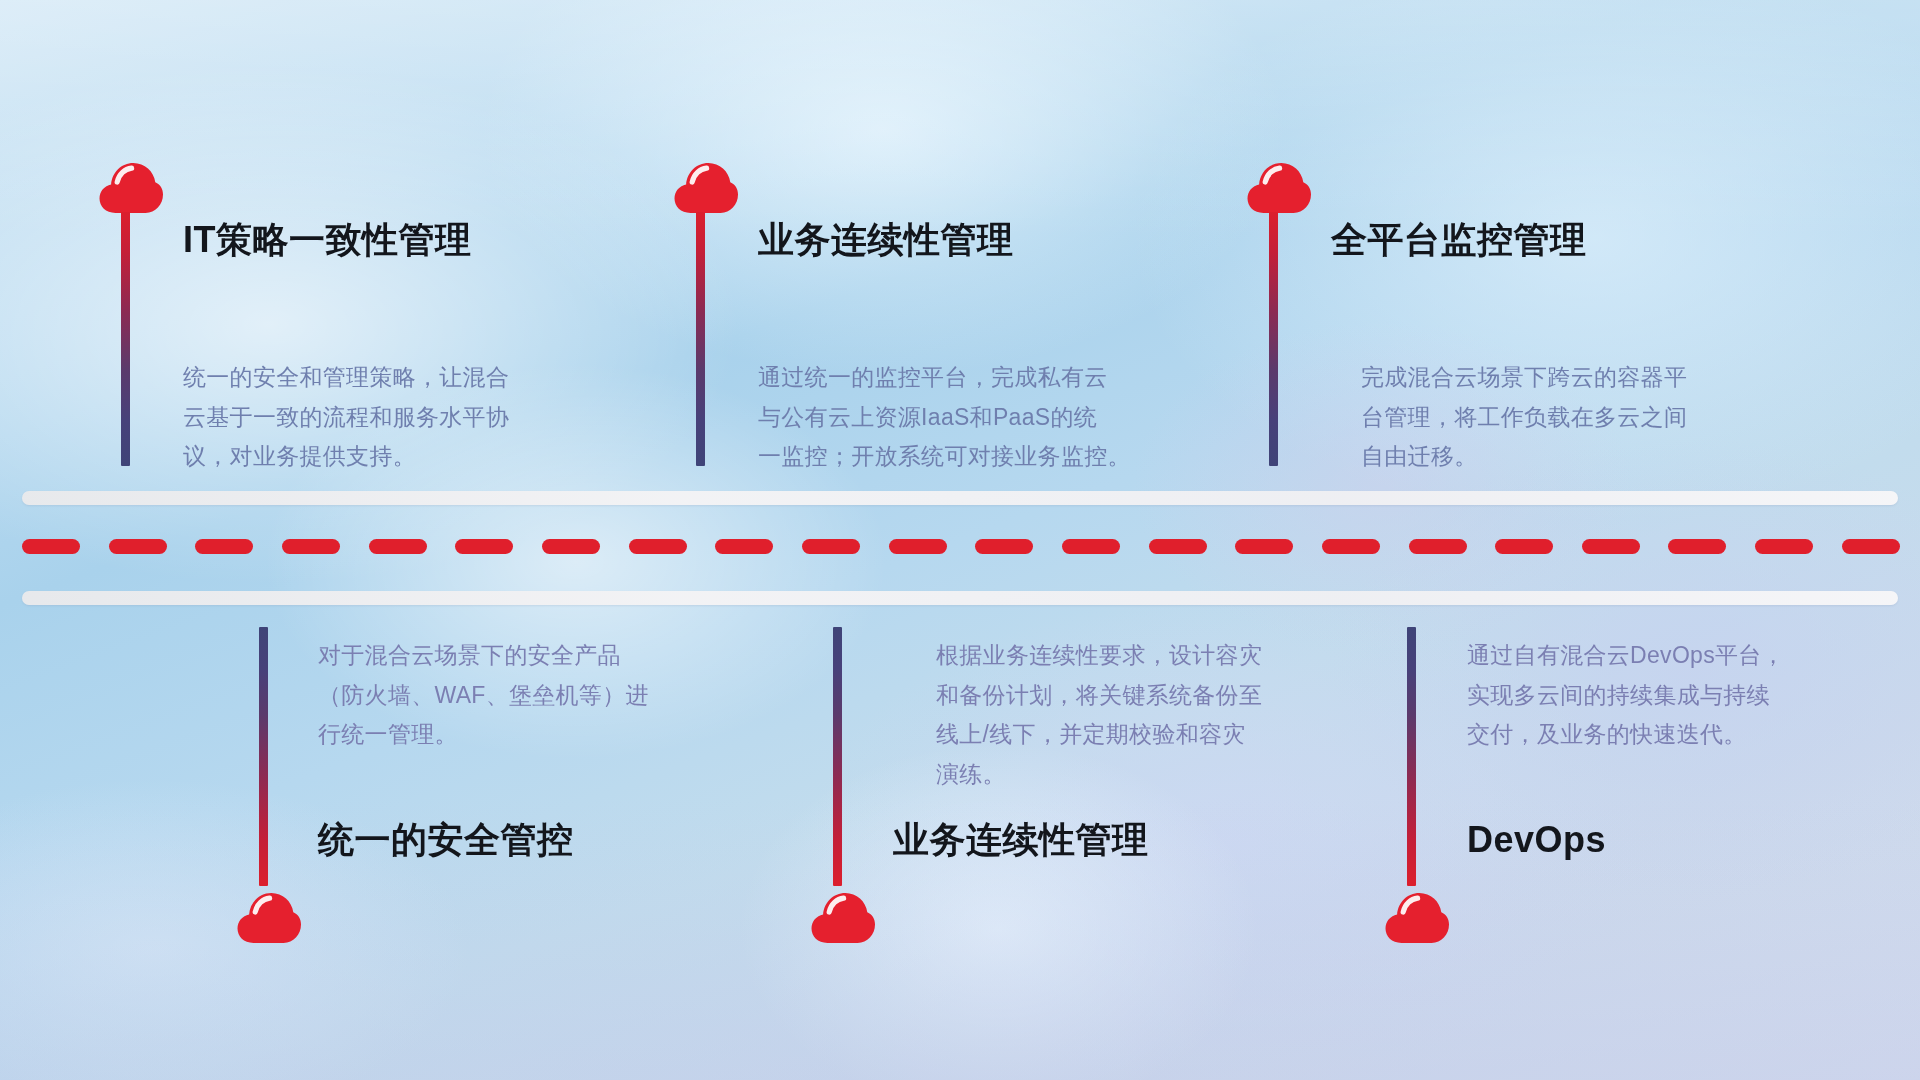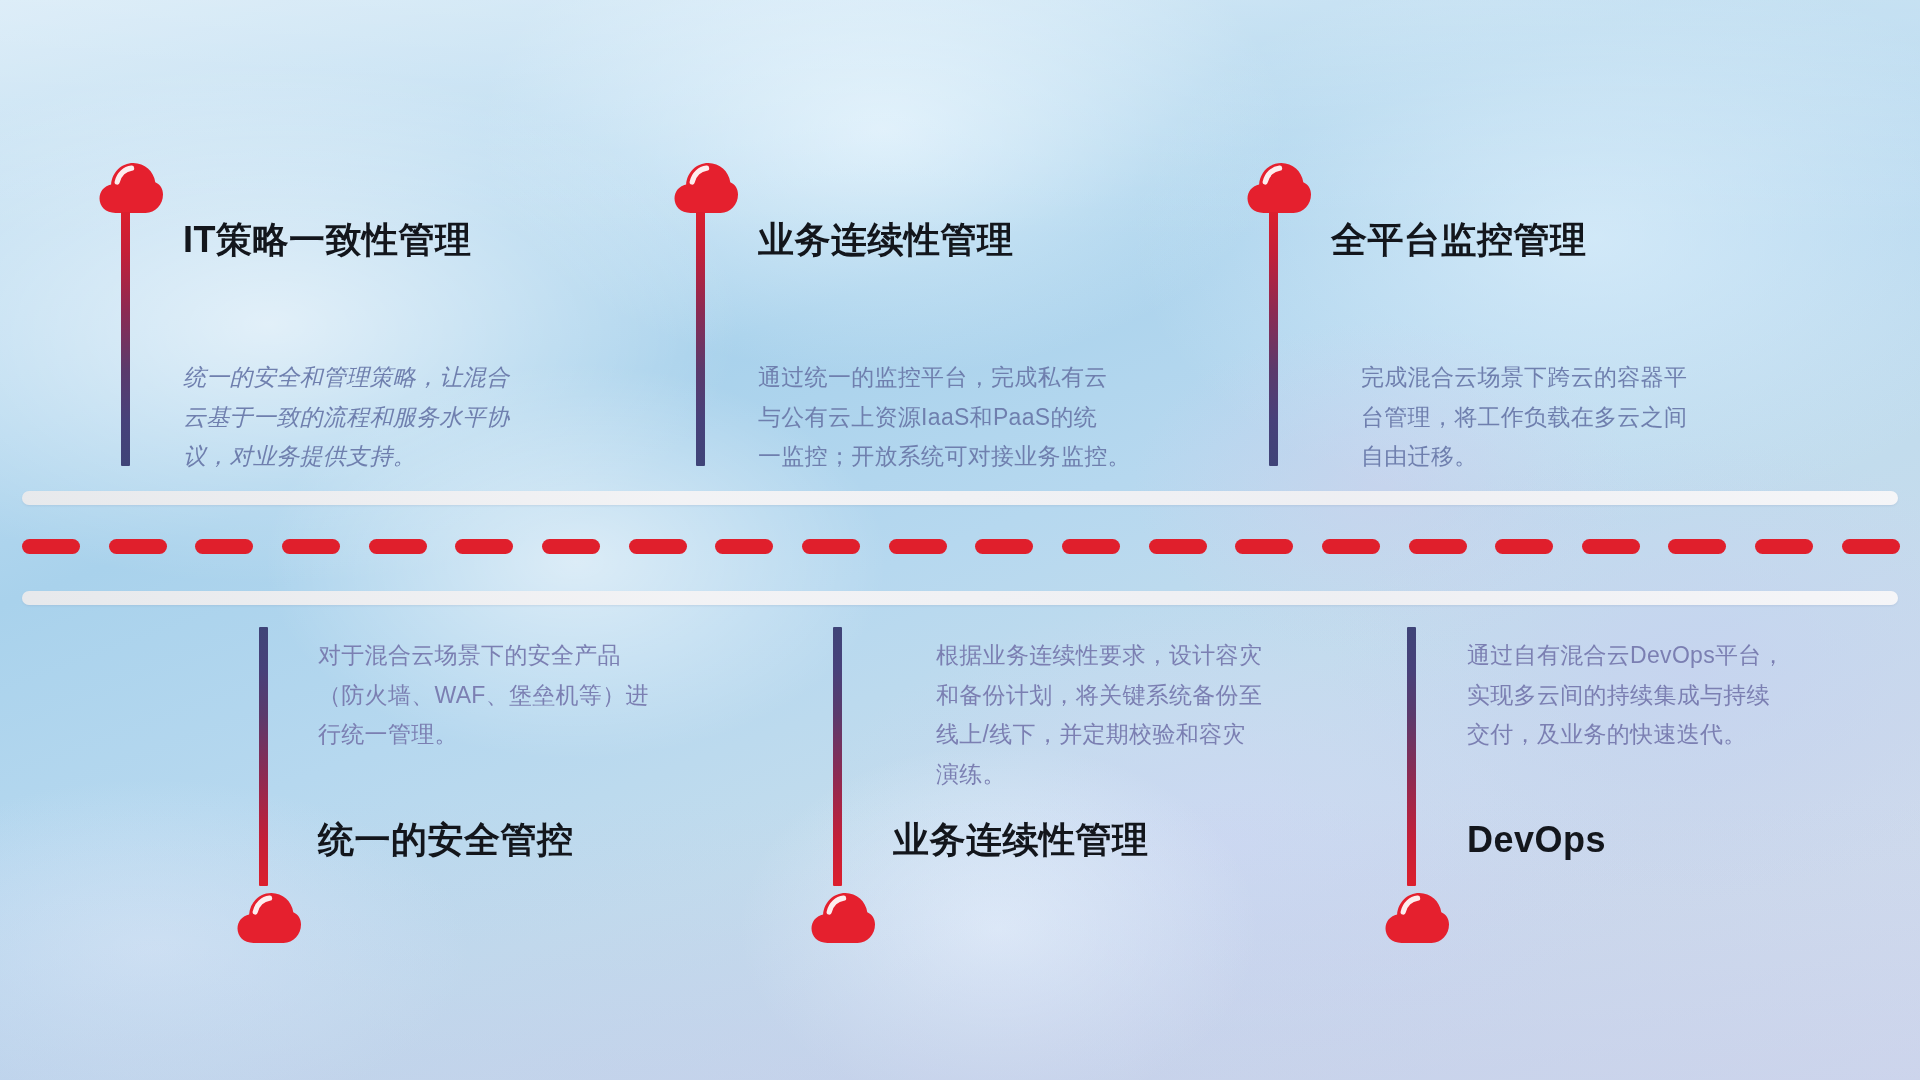--- a/index.html
+++ b/index.html
@@ -181,21 +181,21 @@
     <div class="pin" style="left:98px; top:161px;">
       <div class="cloud">
         <svg width="66" height="54" viewBox="0 0 66 54" xmlns="http://www.w3.org/2000/svg">
           <path d="M17.5 52 C7.6 52 1.5 45.4 1.5 37.6 C1.5 30.6 6.4 24.9 13.1 23.6 C13.9 11.4 23.4 2 35.3 2 C46.6 2 55.8 10.3 57.3 21.3 C62.2 23.4 65 28 65 33.6 C65 43.8 57.2 52 47.6 52 Z" fill="#e5202e"></path>
           <path d="M19.2 21.0 C21.0 13.2 26.8 8.0 33.6 7.2" stroke="#ffffff" stroke-width="5.2" stroke-linecap="round" fill="none" opacity="0.92"></path>
         </svg>
       </div>
     </div>
     <div class="stem stem-down" style="left:121px; top:212px; height:254px;"></div>
     <div class="col-title" style="left:183px; top:220px;">IT策略一致性管理</div>
-    <div class="col-body" style="left:183px; top:358px; width:432px;font-style:italic;">统一的安全和管理策略，让混合
+    <div class="col-body" style="left:183px; top:358px; width:432px;">统一的安全和管理策略，让混合
 云基于一致的流程和服务水平协
 议，对业务提供支持。</div>
   </div>
 
   <div class="col" style="left:0; top:0;">
     <div class="pin" style="left:673px; top:161px;">
       <div class="cloud">
         <svg width="66" height="54" viewBox="0 0 66 54" xmlns="http://www.w3.org/2000/svg">
           <path d="M17.5 52 C7.6 52 1.5 45.4 1.5 37.6 C1.5 30.6 6.4 24.9 13.1 23.6 C13.9 11.4 23.4 2 35.3 2 C46.6 2 55.8 10.3 57.3 21.3 C62.2 23.4 65 28 65 33.6 C65 43.8 57.2 52 47.6 52 Z" fill="#e5202e"></path>
           <path d="M19.2 21.0 C21.0 13.2 26.8 8.0 33.6 7.2" stroke="#ffffff" stroke-width="5.2" stroke-linecap="round" fill="none" opacity="0.92"></path>

